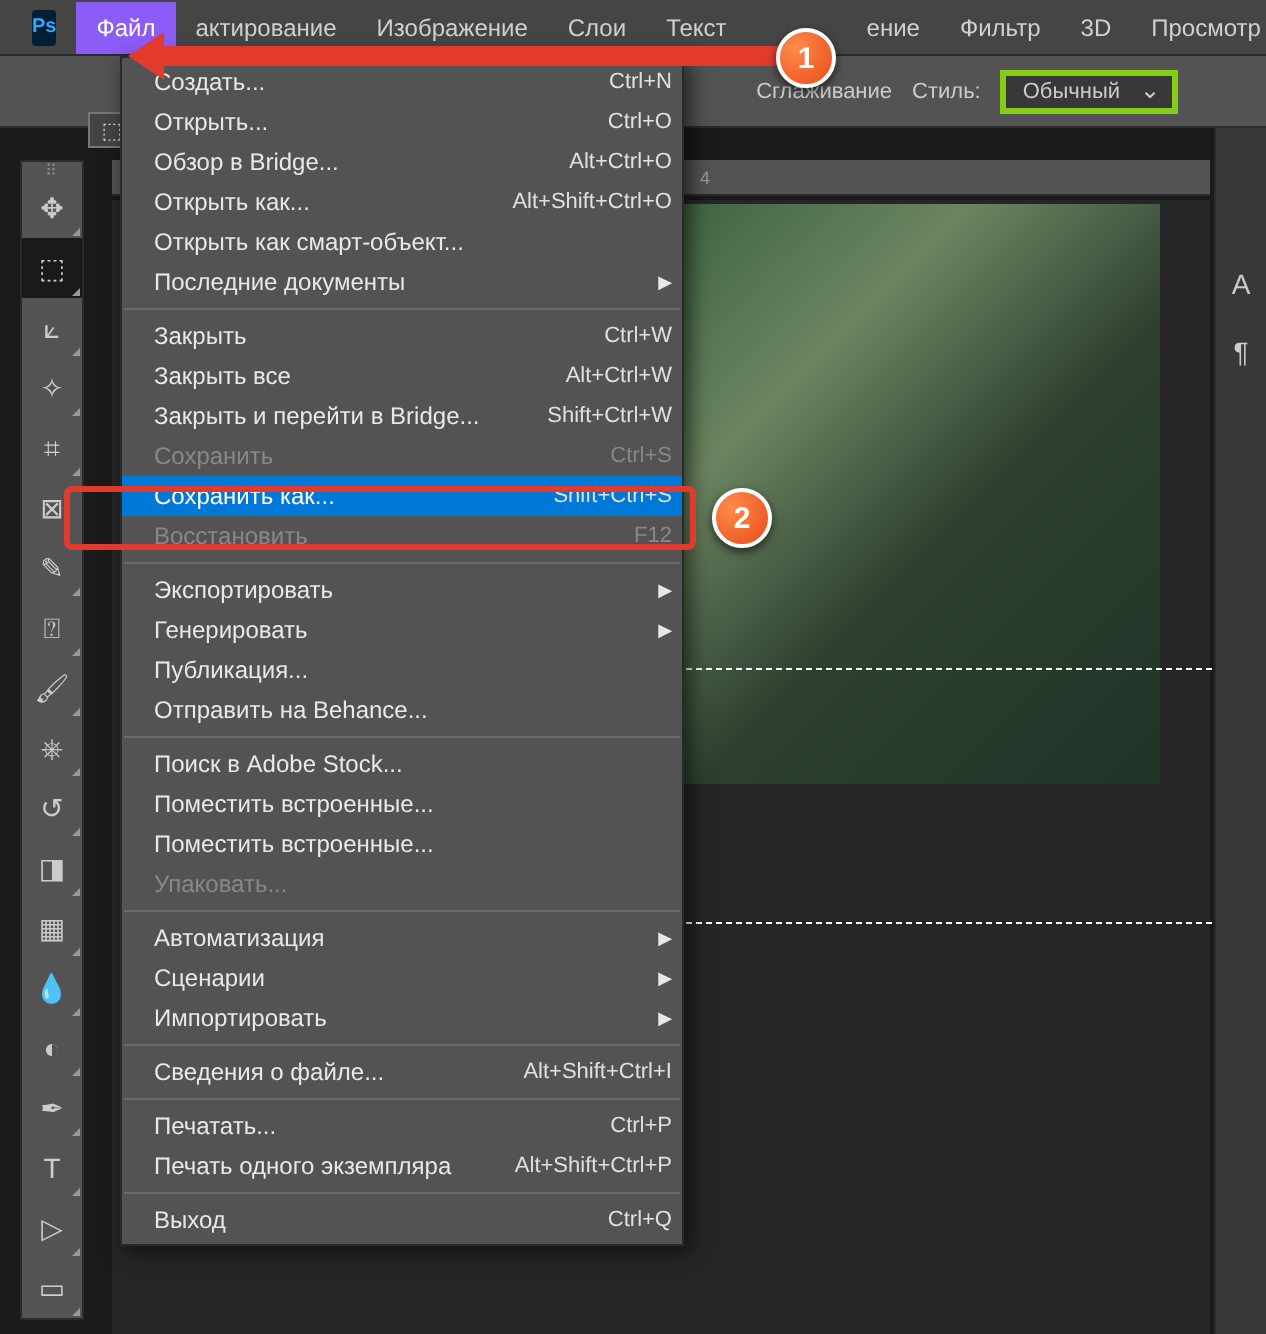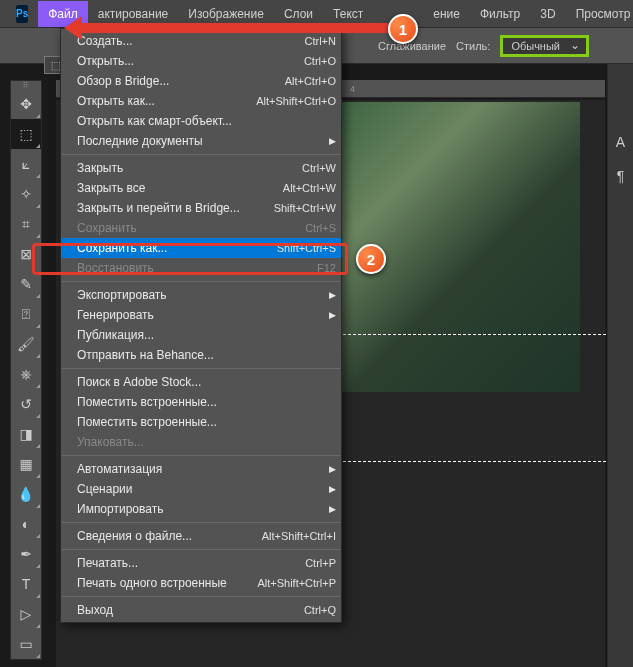--- a/index.html
+++ b/index.html
@@ -344,21 +344,21 @@
     <div class="dd-item">
       <span>Сведения о файле...</span>
       <span class="shortcut">Alt+Shift+Ctrl+I</span>
     </div>
     <div class="dd-sep"></div>
     <div class="dd-item">
       <span>Печатать...</span>
       <span class="shortcut">Ctrl+P</span>
     </div>
     <div class="dd-item">
-      <span>Печать одного встроенные</span>
+      <span>Печать одного экземпляра</span>
       <span class="shortcut">Alt+Shift+Ctrl+P</span>
     </div>
     <div class="dd-sep"></div>
     <div class="dd-item">
       <span>Выход</span>
       <span class="shortcut">Ctrl+Q</span>
     </div>
   </div>
 
 <div class="red-frame" style="left:32px; top:243px; width:316px; height:32px;"></div>

